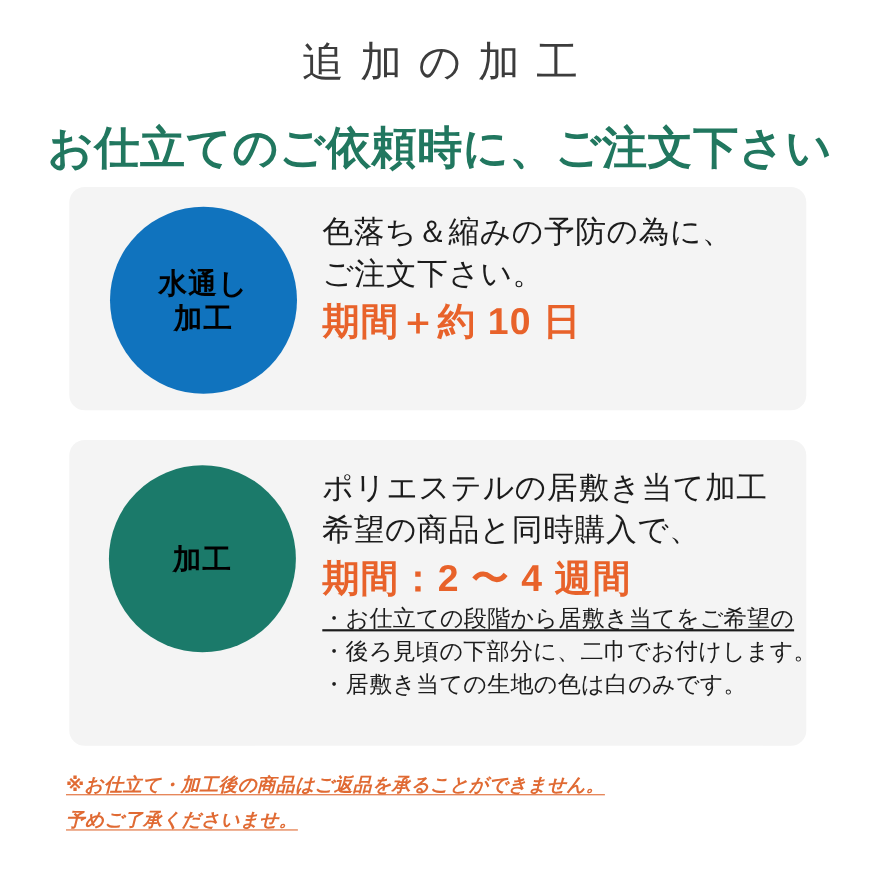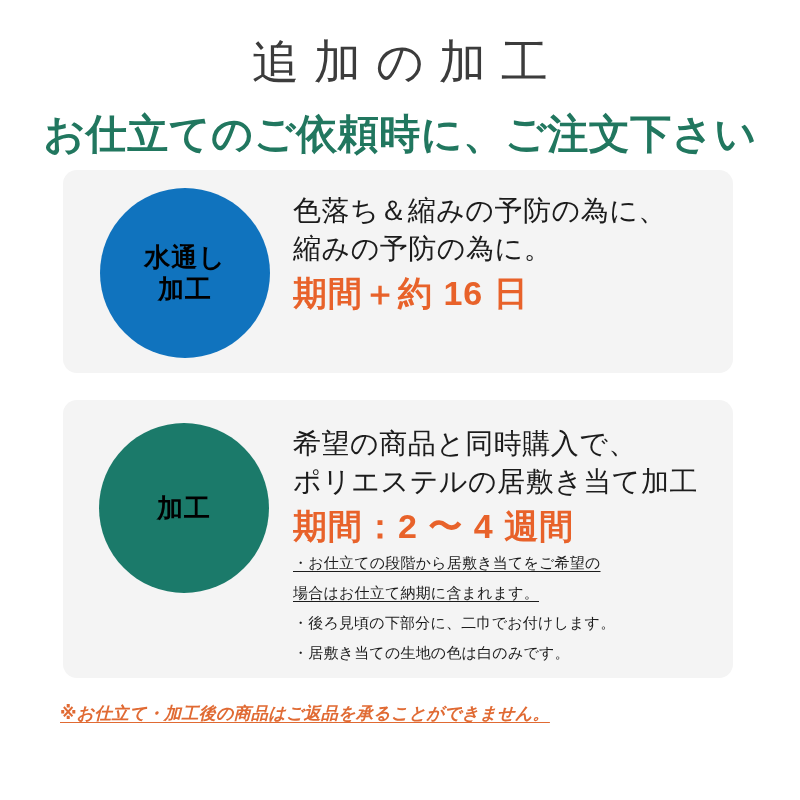--- a/index.html
+++ b/index.html
@@ -23,21 +23,21 @@
     box-sizing: border-box;
   }
 
   
   .page-title {
     position: absolute;
     left: 0;
     top: 36px;
     width: 800px;
     text-align: center;
-    font-size: 47px;
+    font-size: 38px;
     font-weight: 300;
     color: #3c3c3c;
     letter-spacing: 15px;
     text-indent: 15px;
     line-height: 1.12;
     white-space: nowrap;
   }
 
   .page-subtitle {
     position: absolute;
@@ -126,21 +126,21 @@
   }
   #card-ishikiate .card-body { top: 25px; }
 
   .notes {
     position: absolute;
     left: 230px;
     top: 148px;
     right: 10px;
   }
   .note-line {
-    font-size: 15px;
+    font-size: 21px;
     line-height: 30px;
     color: #1c1c1c;
     white-space: nowrap;
     letter-spacing: 0.2px;
   }
   .note-line.underline {
     text-decoration: underline;
     text-underline-offset: 3px;
   }
 
@@ -172,39 +172,39 @@
 
   <div class="page-subtitle">お仕立てのご依頼時に、ご注文下さい</div>
 
   <div class="card" id="card-mizutoshi">
     <div class="badge-circle" id="badge-mizutoshi">
       <span class="badge-line">水通し</span>
       <span class="badge-line">加工</span>
     </div>
     <div class="card-body">
       <div class="body-line">色落ち＆縮みの予防の為に、</div>
-      <div class="body-line">縮みの予防の為に。</div>
-      <div class="highlight-line">期間＋約 16 日</div>
+      <div class="body-line">ご注文下さい。</div>
+      <div class="highlight-line">期間＋約 10 日</div>
     </div>
   </div>
 
   <div class="card" id="card-ishikiate">
     <div class="badge-circle" id="badge-ishikiate">
       <span class="badge-line">加工</span>
     </div>
     <div class="card-body">
+      <div class="body-line">ポリエステルの居敷き当て加工</div>
       <div class="body-line">希望の商品と同時購入で、</div>
-      <div class="body-line">ポリエステルの居敷き当て加工</div>
       <div class="highlight-line">期間：2 〜 4 週間</div>
     </div>
     <div class="notes">
       <div class="note-line underline">・お仕立ての段階から居敷き当てをご希望の</div>
-      <div class="note-line underline">場合はお仕立て納期に含まれます。</div>
       <div class="note-line">・後ろ見頃の下部分に、二巾でお付けします。</div>
       <div class="note-line">・居敷き当ての生地の色は白のみです。</div>
     </div>
   </div>
 
   <div class="footer-note">
     <div class="footer-line">※お仕立て・加工後の商品はご返品を承ることができません。</div>
+    <div class="footer-line">予めご了承くださいませ。</div>
   </div>
 
 </div>
 
 </body></html>

